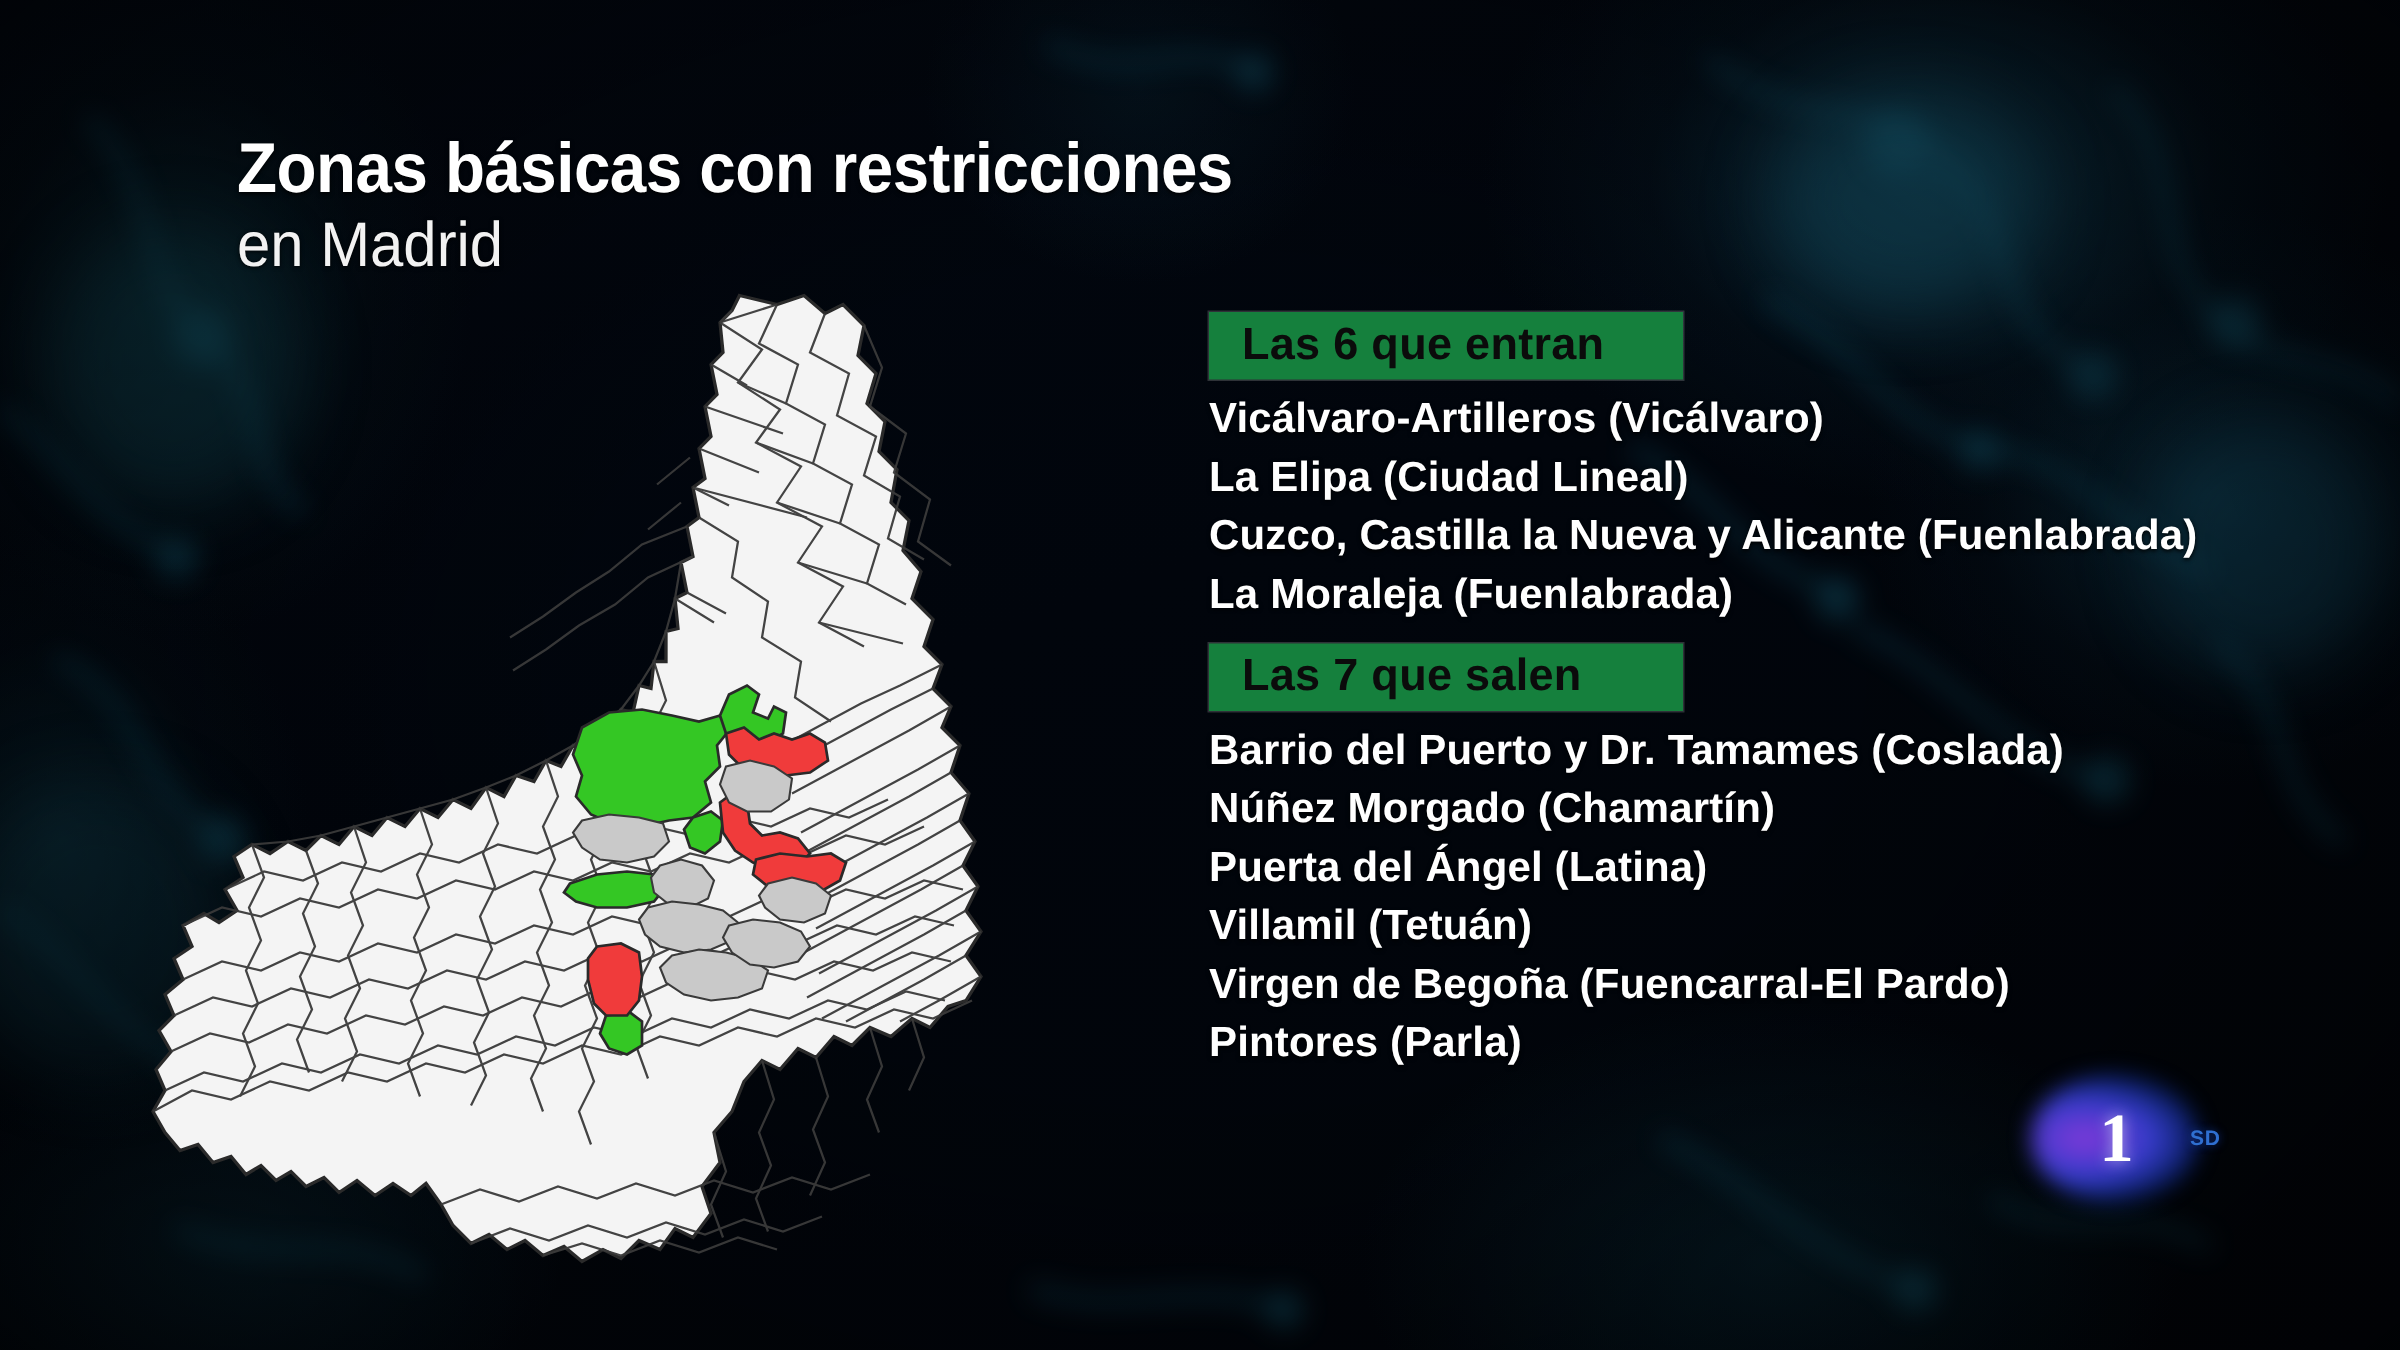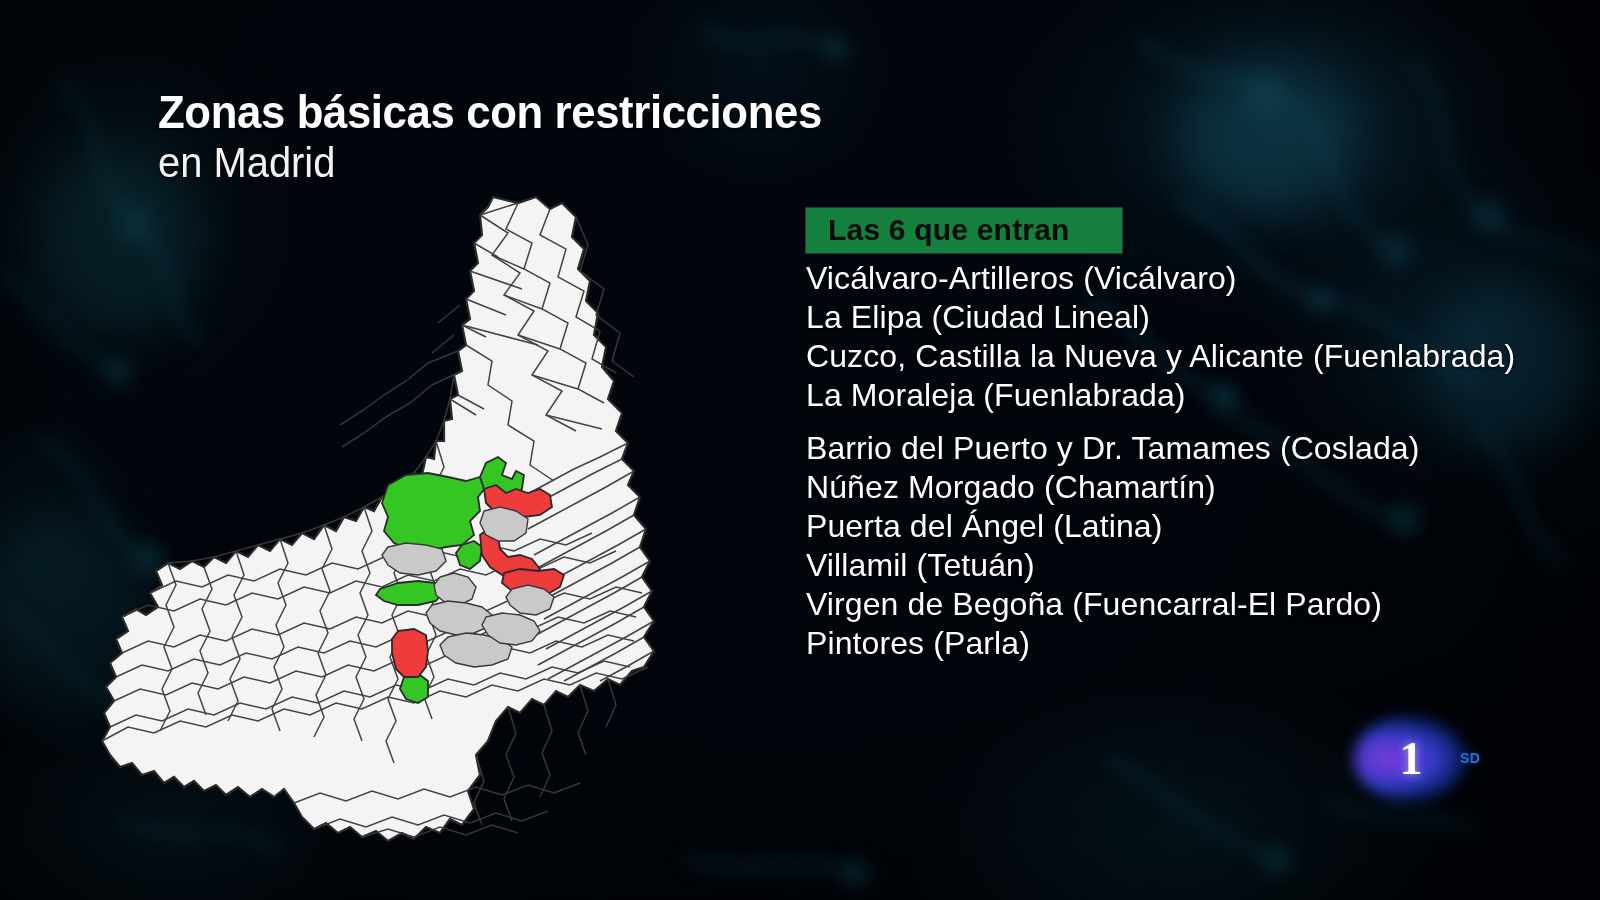--- a/index.html
+++ b/index.html
@@ -115,22 +115,22 @@
     letter-spacing: 0.2px;
     box-shadow: 0 0 0 1px rgba(255,255,255,0.18);
   }
   .list {
     margin: 6px 0 0 0;
     padding: 0;
     list-style: none;
   }
   .list li {
     font-family: "Liberation Sans Narrow", "Liberation Sans", sans-serif;
-    font-weight: normal;
-    font-size: 32px;
+    font-weight: bold;
+    font-size: 28px;
     line-height: 39px;
     color: #ffffff;
     white-space: nowrap;
     letter-spacing: 0.1px;
     text-shadow: 0 1px 3px rgba(0,0,0,0.95);
   }
   .section-two { margin-top: 14px; }
 
   
   .logo-wrap {
@@ -364,20 +364,21 @@
       <div class="badge">Las 6 que entran</div>
       <ul class="list">
         <li>Vicálvaro-Artilleros (Vicálvaro)</li>
         <li>La Elipa (Ciudad Lineal)</li>
         <li>Cuzco, Castilla la Nueva y Alicante (Fuenlabrada)</li>
         <li>La Moraleja (Fuenlabrada)</li>
       </ul>
     </div>
 
     <div class="section-two">
+      <div class="badge">Las 7 que salen</div>
       <ul class="list">
         <li>Barrio del Puerto y Dr. Tamames (Coslada)</li>
         <li>Núñez Morgado (Chamartín)</li>
         <li>Puerta del Ángel (Latina)</li>
         <li>Villamil (Tetuán)</li>
         <li>Virgen de Begoña (Fuencarral-El Pardo)</li>
         <li>Pintores (Parla)</li>
       </ul>
     </div>
 

